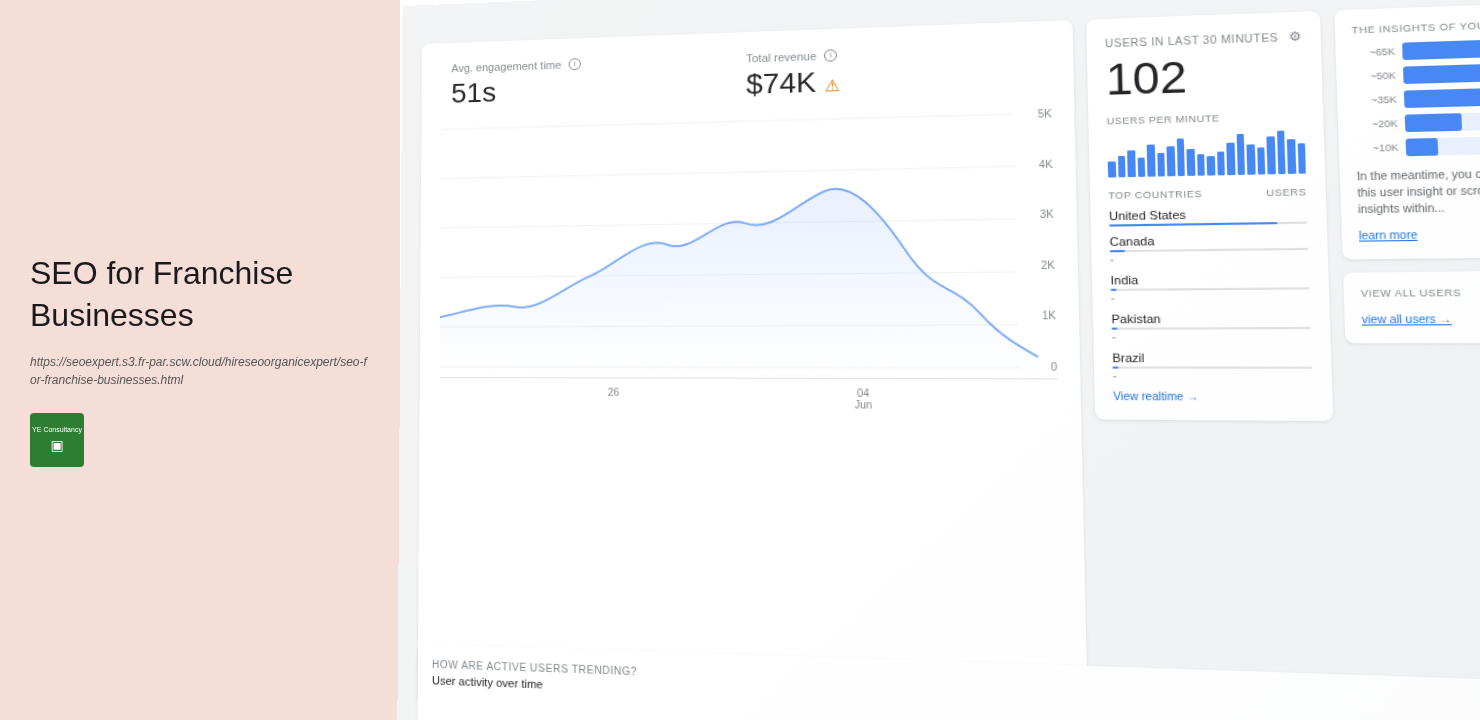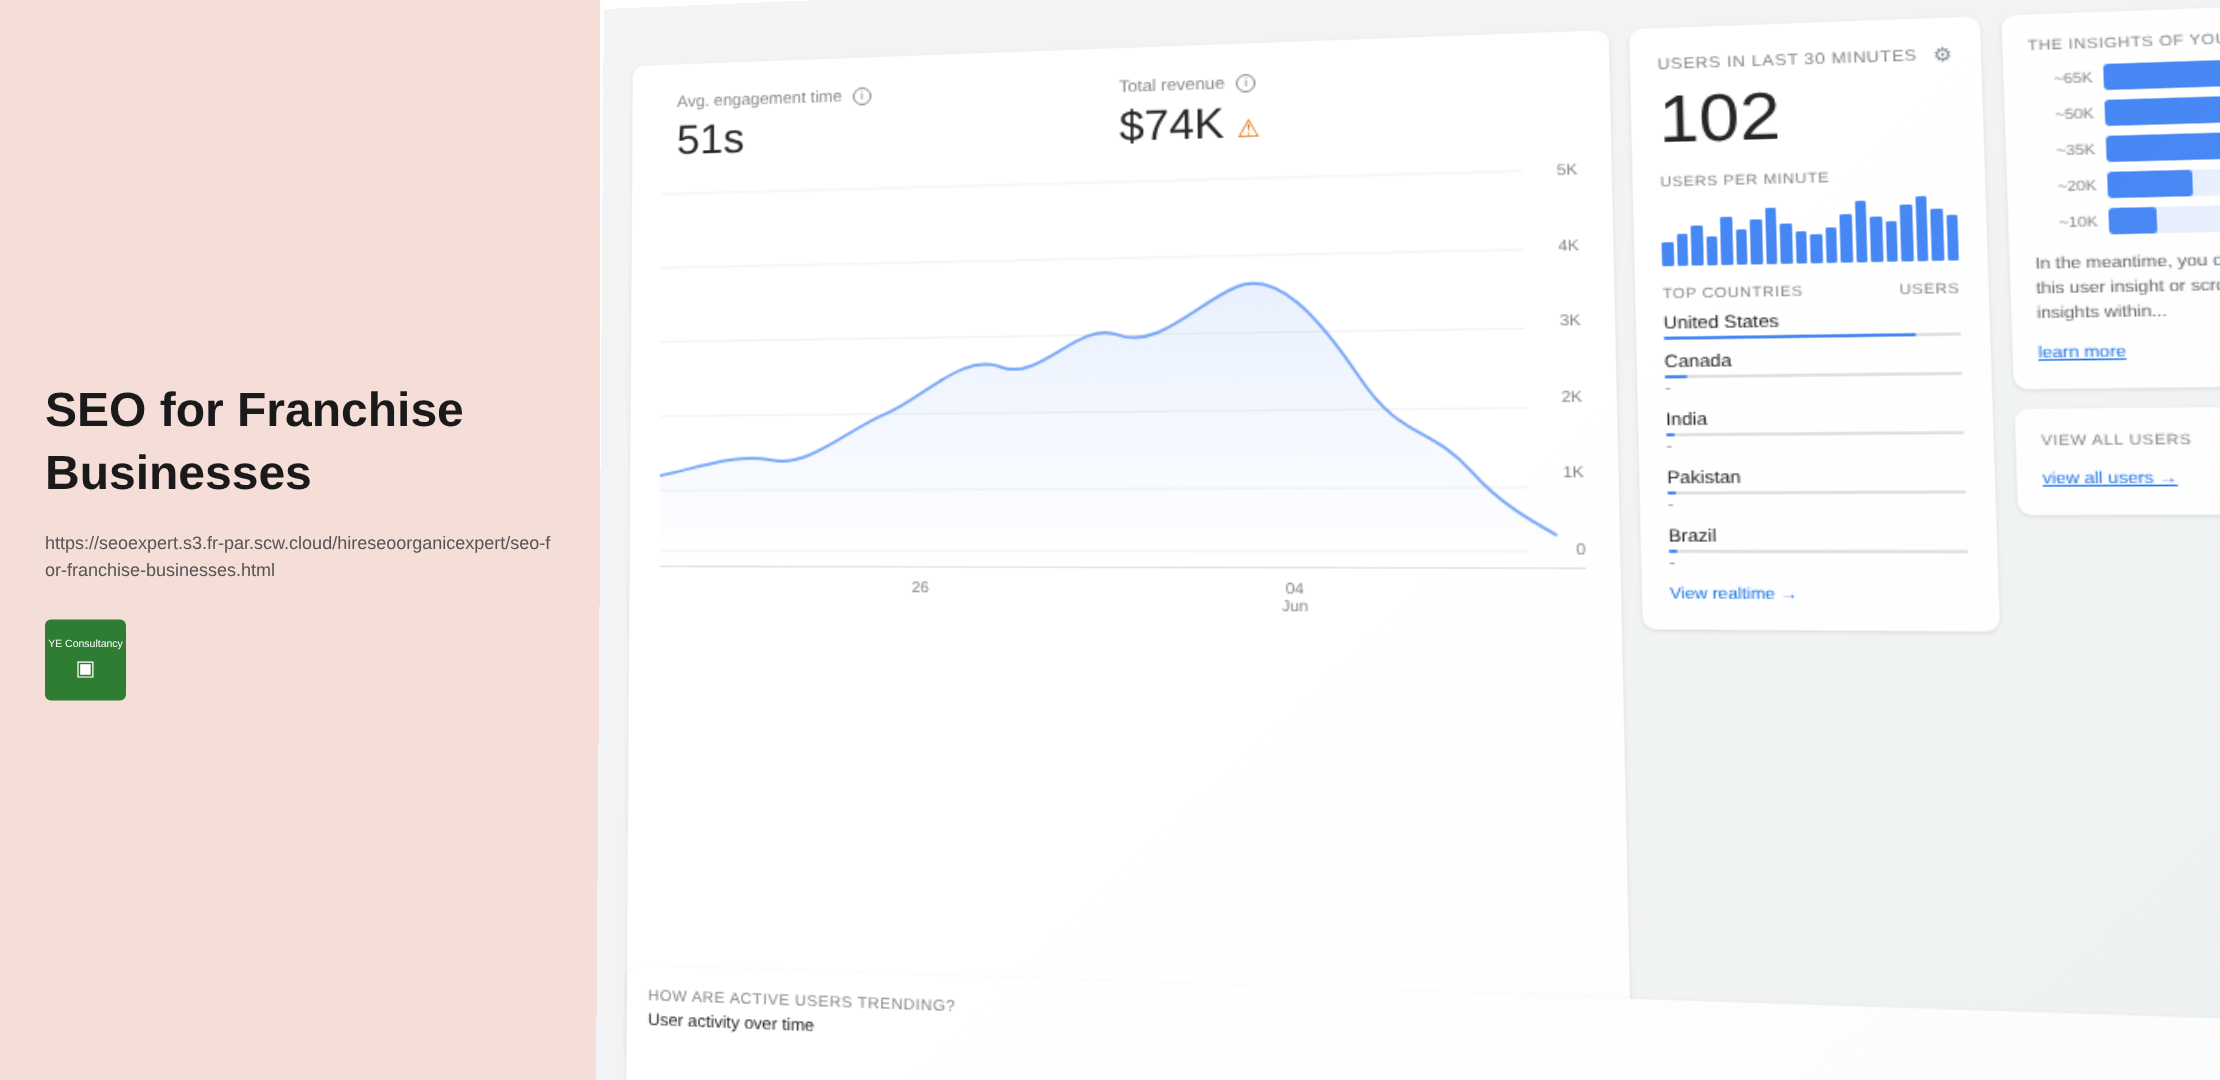--- a/index.html
+++ b/index.html
@@ -19,32 +19,33 @@
       flex-shrink: 0;
       display: flex;
       flex-direction: column;
       justify-content: center;
       padding: 40px 30px;
       position: relative;
     }
 
     .left-panel h1 {
       font-size: 32px;
-      font-weight: 700;
+      font-weight: 400;
       color: #1a1a1a;
       line-height: 1.3;
       margin-bottom: 16px;
     }
 
     .left-panel .url {
       font-size: 12px;
       color: #555;
       line-height: 1.5;
       margin-bottom: 24px;
       word-break: break-all;
+      font-style: italic;
     }
 
     .logo-badge {
       width: 54px;
       height: 54px;
       background: #2e7d32;
       border-radius: 4px;
       display: flex;
       align-items: center;
       justify-content: center;

